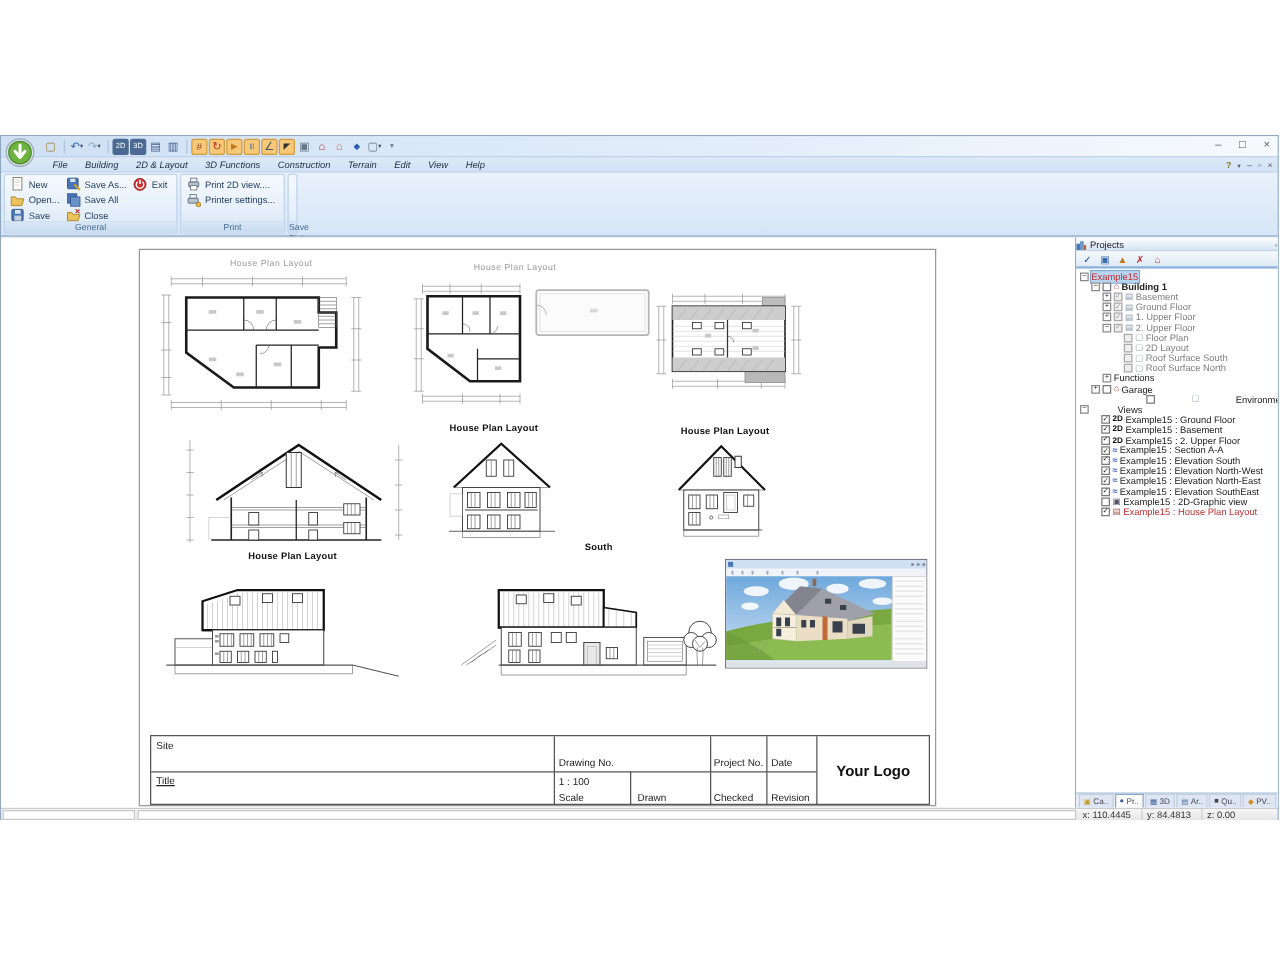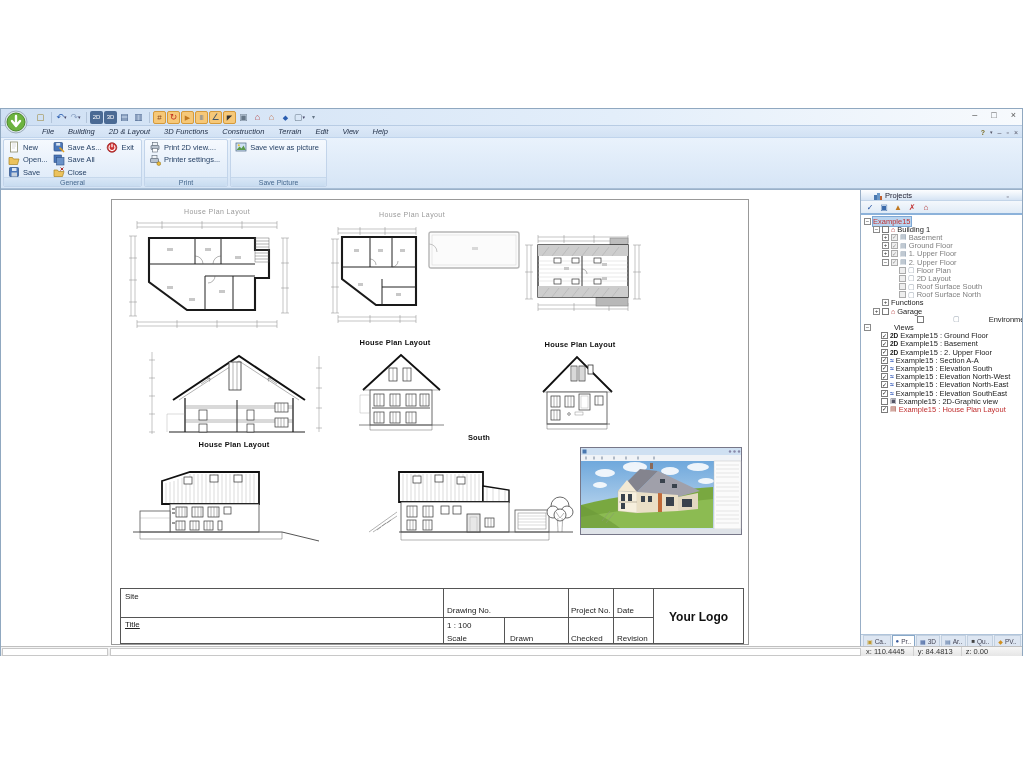--- a/index.html
+++ b/index.html
@@ -50,40 +50,40 @@
 
   
   .tb { position:absolute; left:8px; top:388px; width:624px; height:56px; border:1px solid #555; font-size:8px; color:#222; }
   .tb .vl { position:absolute; top:0; width:1px; background:#555; }
   .tb .hl { position:absolute; height:1px; background:#555; }
   .tb span { position:absolute; white-space:nowrap; }
   .tb .logo { font-size:12px; font-weight:bold; color:#111; }
 
   
   .panel { width:162px; border-left:1px solid #98aec6; background:#f2f6fb; display:flex; flex-direction:column; }
-  .phead { height:11px; background:linear-gradient(#fdfeff,#d6e4f4); border-bottom:1px solid #c2d4e8; display:flex; align-items:flex-end; padding:0 13px; font-size:7.5px; color:#223; }
+  .phead { height:11px; background:linear-gradient(#fdfeff,#d6e4f4); border-bottom:1px solid #c2d4e8; display:flex; align-items:flex-end; padding:0 0; font-size:7.5px; color:#223; }
   .phead .ttl { flex:1; margin-left:3px; }
   .ptb { height:14px; background:linear-gradient(#f4f8fc,#e0ebf6); border-bottom:2px solid #8cb2da; display:flex; align-items:center; padding-left:3px; gap:2px; }
   .ptbi { width:12px; height:11px; display:inline-flex; align-items:center; justify-content:center; font-size:8px; cursor:pointer; }
   .ptree { flex:1; background:#fff; overflow:hidden; padding-top:2px; }
   .trow { display:flex; align-items:center; height:8.2px; font-size:7.5px; color:#222; white-space:nowrap; cursor:pointer; }
   .trow .sp { display:inline-block; width:8px; flex:none; }
   .texp { display:inline-flex; width:7px; height:7px; border:1px solid #8a8a8a; background:#fff; color:#333; font-size:6px; line-height:5px; align-items:center; justify-content:center; margin-right:2px; flex:none; }
   .tcb { display:inline-flex; width:7px; height:7px; border:1px solid #7a7a7a; background:#fff; color:#222; font-size:6px; line-height:6px; align-items:center; justify-content:center; margin-right:2px; flex:none; }
   .tcb.gray { border-color:#aaa; background:#eee; color:#999; }
   .ti { display:inline-block; margin-right:2px; font-size:7px; flex:none; }
   .ti-d2 { font-weight:bold; font-size:6.5px; color:#111; }
   .ti-curve { color:#2a52b8; font-weight:bold; }
   .ti-house { color:#b03030; }
   .ti-floor { color:#8899aa; }
   .ti-sheet { color:#99a4b0; }
   .ti-cam { color:#556; }
   .ti-layout { color:#a85848; }
   .trow.gray .tl { color:#808080; }
-  .trow.bold .tl { font-weight:normal; }
+  .trow.bold .tl { font-weight:bold; }
   .trow.red .tl { color:#c03030; }
   .trow.sel .tl { color:#c03030; background:#b9d4ef; outline:1px solid #7da7d4; }
   .ptabs { height:12px; background:#e6edf6; border-top:1px solid #b0c4da; display:flex; align-items:flex-end; padding-left:2px; gap:1px; }
   .ptab { display:inline-flex; align-items:center; gap:2px; height:11px; padding:0 3px; font-size:6.5px; color:#445; border:1px solid #c2d0e0; border-bottom:none; background:#dde6f2; cursor:pointer; }
   .ptab.active { background:#fff; border-color:#88a8c8; }
   .ptab .tg { font-size:6px; }
 
   
   .statusbar { height:10px; background:linear-gradient(#f6f6f6,#e6e6e6); border-top:1px solid #c0c0c0; display:flex; align-items:center; font-size:7.5px; color:#333; }
   .sbcell { height:8px; background:#fff; border:1px solid #c8c8c8; margin:0 1px; }
@@ -231,30 +231,20 @@
                 <rect x="3" y="1.5" width="5" height="3" fill="#eef2f6" stroke="#5a6674" stroke-width=".6"></rect>
                 <circle cx="9.8" cy="9.6" r="1.9" fill="#e8b83a" stroke="#8a6a10" stroke-width=".5"></circle>
               </svg></span>
           <span>Printer settings...</span>
         </div>
       </div>
       <div class="rg-label">Print</div>
     </div>
 
     <div class="rgroup">
-      <div class="rg-items">
-        <div class="ritem">
-          <span class="ricn"><svg viewBox="0 0 12 12">
-                <rect x="1" y="2" width="10" height="8" fill="#cfe2f2" stroke="#4a6684" stroke-width=".7"></rect>
-                <path d="M1.5,9 L4.5,5.5 L6.5,7.5 L8.5,4.5 L10.8,9 Z" fill="#5a9a4a"></path>
-                <circle cx="3.8" cy="4.2" r="1" fill="#e8c030"></circle>
-              </svg></span>
-          <span>Save view as picture</span>
-        </div>
-      </div>
       <div class="rg-label">Save Picture</div>
     </div>
   </div>
 
   <div class="main">
     <div class="canvas">
       <div class="page">
 
         <span class="plabel gray" style="left:105px; top:8px;">House Plan Layout</span>
         <span class="plabel gray" style="left:300px; top:11px;">House Plan Layout</span>
@@ -683,21 +673,21 @@
             <span class="tcb">✓</span>
             <span class="ti ti-d2">2D</span>
             <span class="tl">Example15 : Basement</span>
           </div>
           <div class="trow" style="padding-left: 12px;">
             <span class="sp"></span>
             <span class="tcb">✓</span>
             <span class="ti ti-d2">2D</span>
             <span class="tl">Example15 : 2. Upper Floor</span>
           </div>
-          <div class="trow" style="padding-left: 12px;">
+          <div class="trow" style="padding-left: 12px; align-items: flex-end;">
             <span class="sp"></span>
             <span class="tcb">✓</span>
             <span class="ti ti-curve">≈</span>
             <span class="tl">Example15 : Section A-A</span>
           </div>
           <div class="trow" style="padding-left: 12px;">
             <span class="sp"></span>
             <span class="tcb">✓</span>
             <span class="ti ti-curve">≈</span>
             <span class="tl">Example15 : Elevation South</span>

